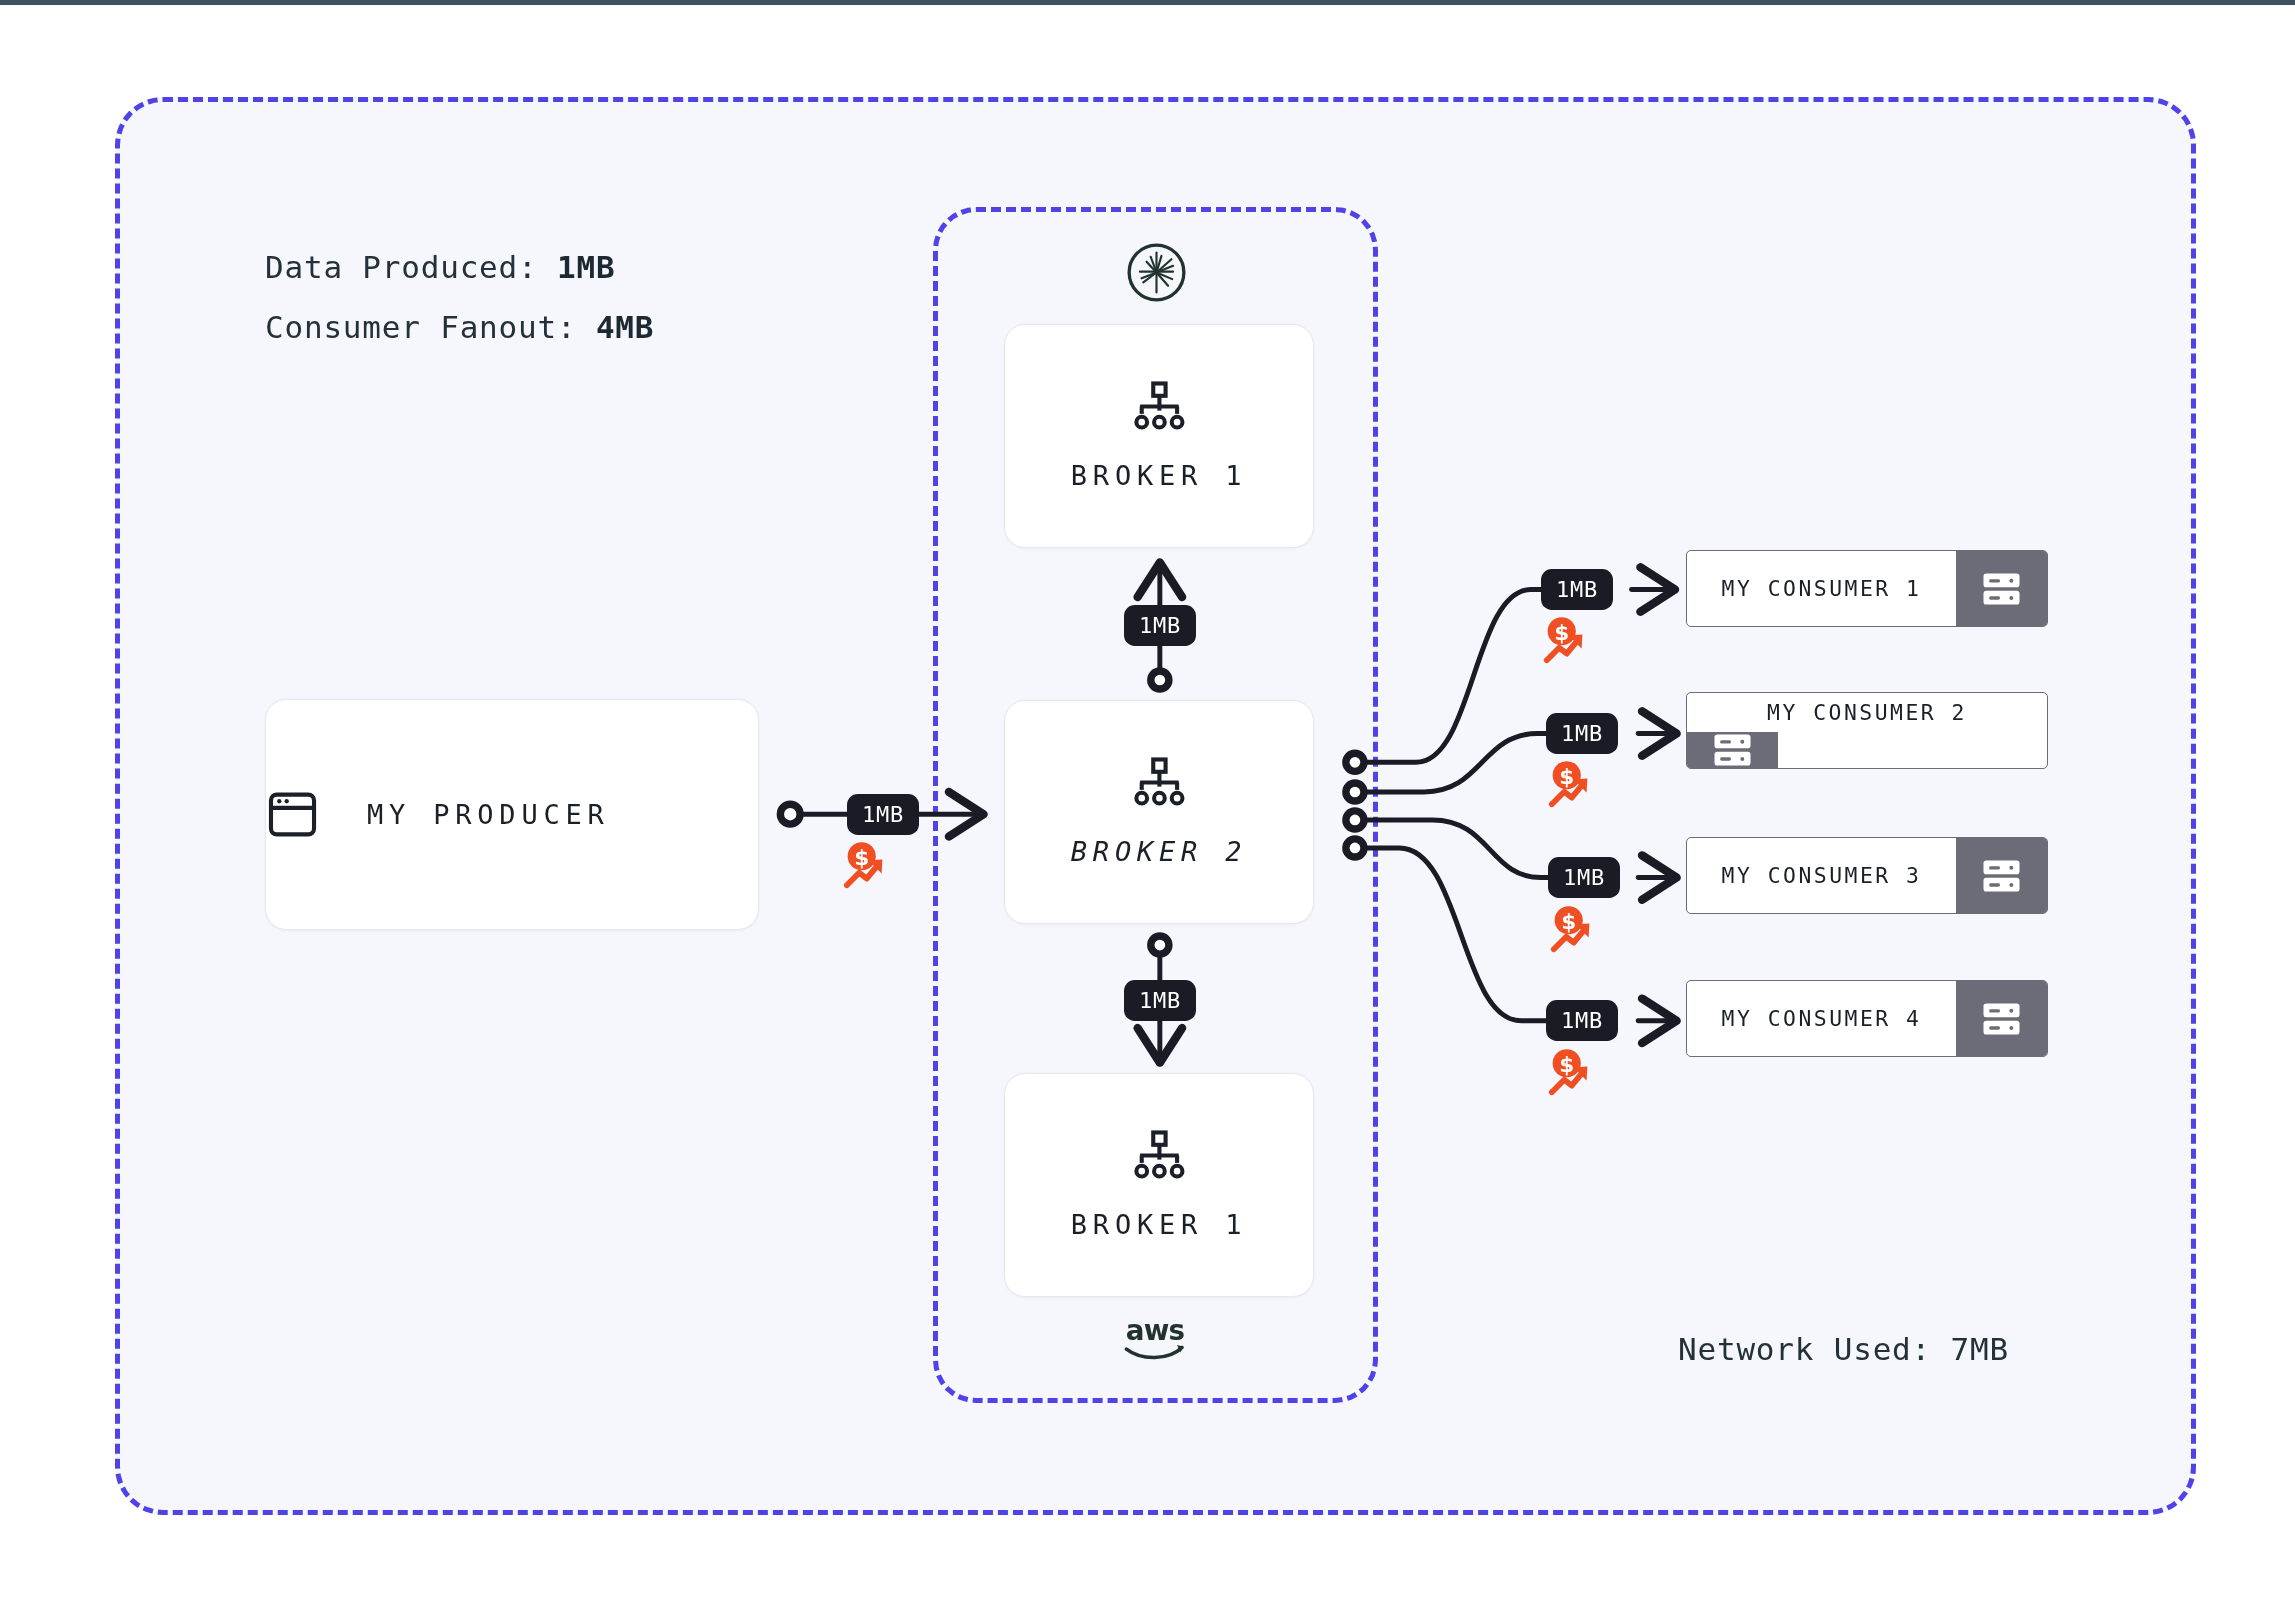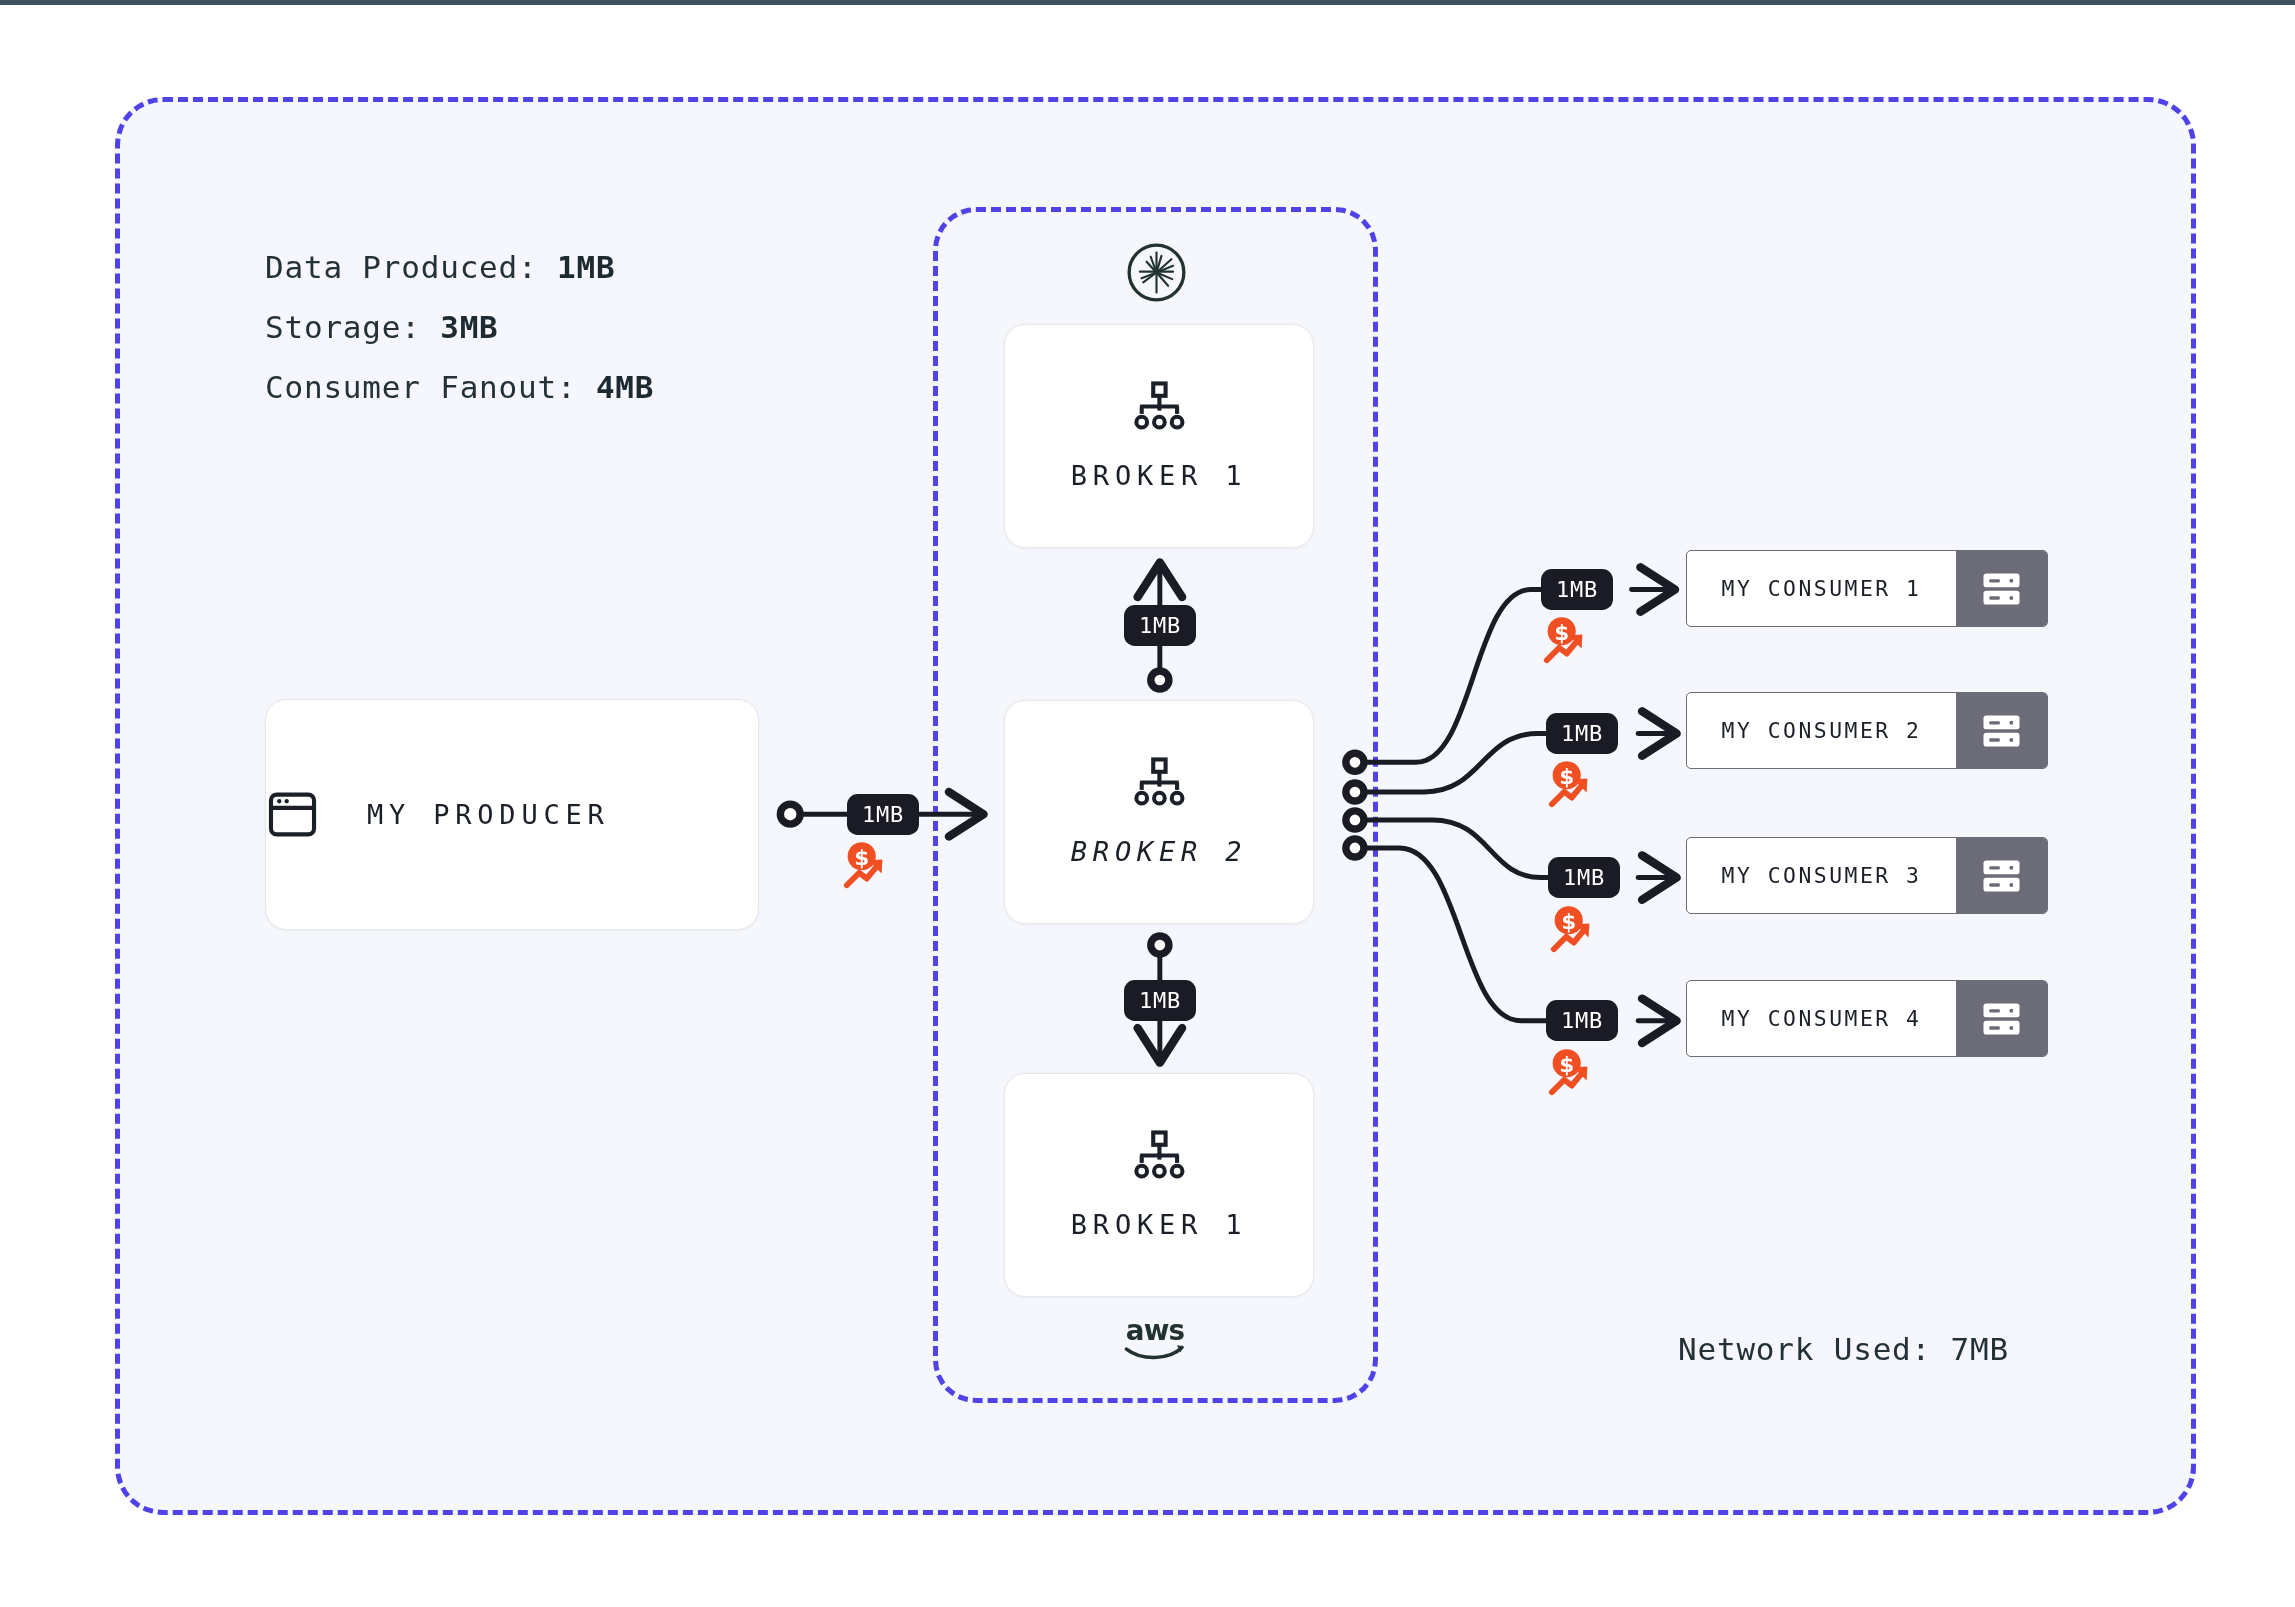--- a/index.html
+++ b/index.html
@@ -77,21 +77,21 @@
     border:1.6px solid #6c6c78;border-radius:5px;box-sizing:border-box;
     background:#ffffff;display:flex;overflow:hidden;
   }
   .consumer-name{
     flex:1;display:flex;align-items:center;justify-content:center;
     font-size:21.4px;letter-spacing:2.5px;color:#1b2028;white-space:nowrap;
   }
   .consumer-icon-panel{
     width:91px;background:#6c6c78;display:flex;align-items:center;justify-content:center;
   }
-  .c1{top:550px;} .c2{top:692px;} .c3{top:837px;} .c4{top:980px;}
+  .c1{top:550px;} .c2{top:692px;flex-direction:column;} .c3{top:837px;} .c4{top:980px;}
 
   
   .pill{
     position:absolute;background:#1b1b26;border-radius:10.7px;
     color:#ffffff;font-size:22px;letter-spacing:0.8px;
     display:flex;align-items:center;justify-content:center;
     height:41px;padding:0 15px;box-sizing:border-box;white-space:nowrap;
   }
 
   
@@ -104,24 +104,20 @@
 <body>
 
 <div class="topbar"></div>
 
 <div class="outer-region"></div>
 
 <div class="stats">
   <div class="stat-line">
     <span>Data Produced:</span>
     <span class="val">1MB</span>
-  </div>
-  <div class="stat-line">
-    <span>Storage:</span>
-    <span class="val">3MB</span>
   </div>
   <div class="stat-line">
     <span>Consumer Fanout:</span>
     <span class="val">4MB</span>
   </div>
 </div>
 
 <div class="network-used">
   <span>Network Used:</span>
   <span class="val">7MB</span>

